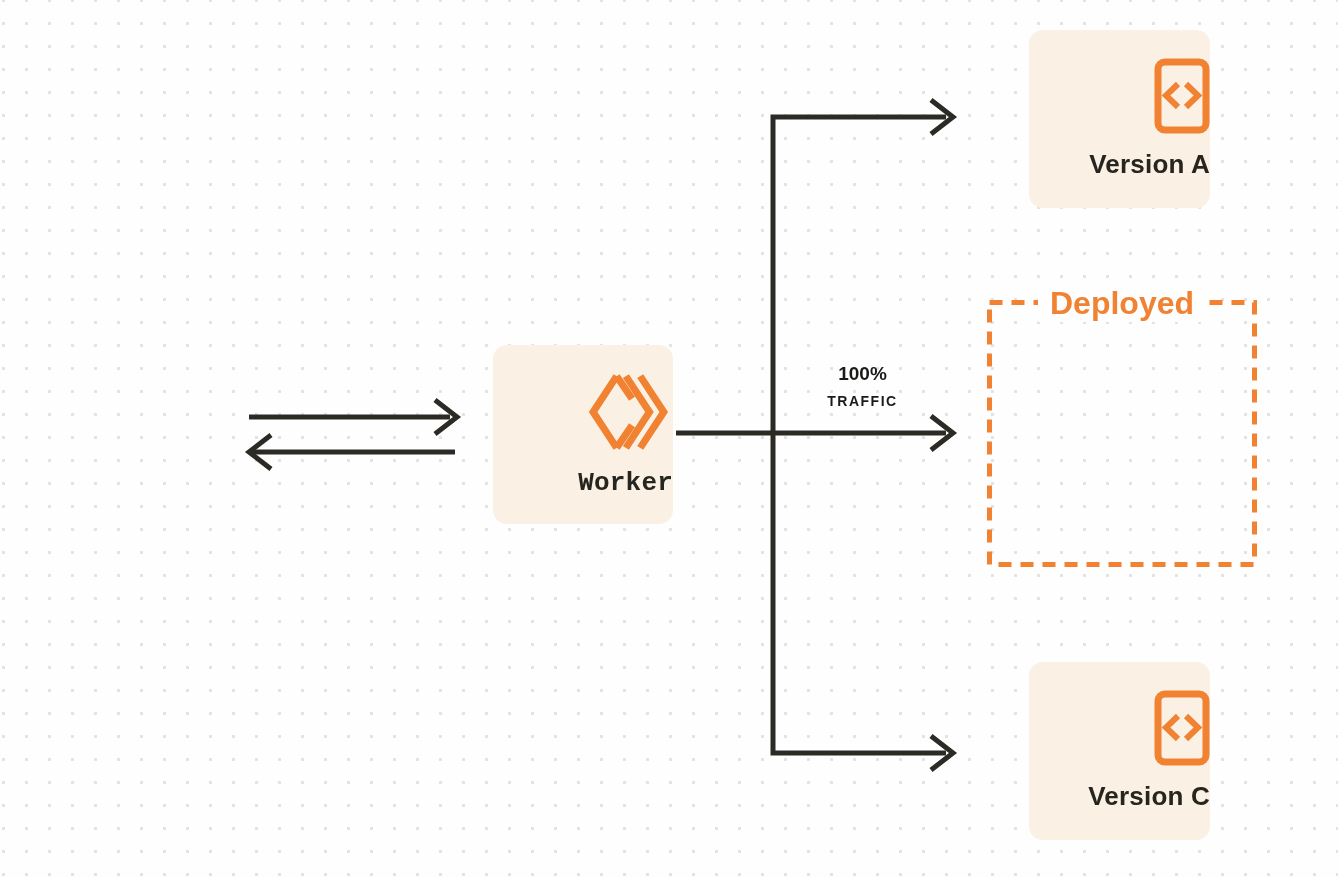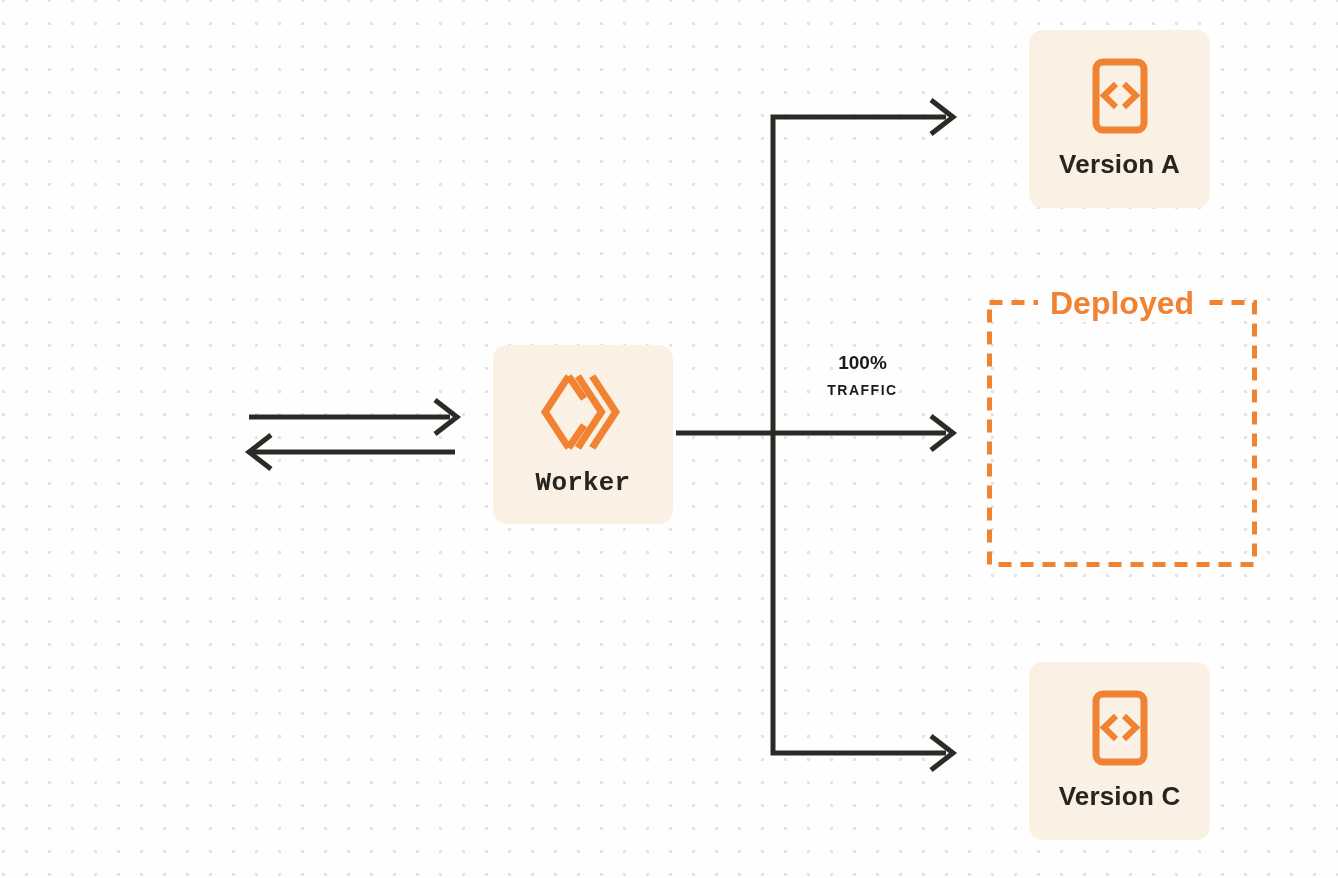--- a/index.html
+++ b/index.html
@@ -32,21 +32,21 @@
     fill:none;
     stroke:var(--ink);
     stroke-width:5;
     stroke-linejoin:miter;
     stroke-linecap:butt;
   }
   .node{
     position:absolute;
     border-radius:14px;
     display:flex;flex-direction:column;
-    align-items:center;justify-content:center;
+    align-items:flex-end;justify-content:center;
     color:var(--ink);
   }
   .node .node-label{
     font-weight:700;
     font-size:26px;
     letter-spacing:.2px;
     color:#26251F;
   }
   .node-client{
     left:30px;top:345px;width:181px;height:179px;
@@ -94,21 +94,21 @@
     color:var(--accent-orange);
     white-space:nowrap;
   }
   .traffic-label{
     position:absolute;
     left:790px;top:350px;width:145px;
     text-align:center;
     color:#1A1A18;
   }
   .traffic-label .pct{
-    font-weight:700;font-size:19px;line-height:26px;
+    font-weight:700;font-size:19px;line-height:26px;margin-top:11px;
   }
   .traffic-label .word{
     font-weight:700;font-size:14px;line-height:28px;letter-spacing:1.5px;
   }
 </style>
 </head>
 <body>
 
 <div class="canvas">
 

